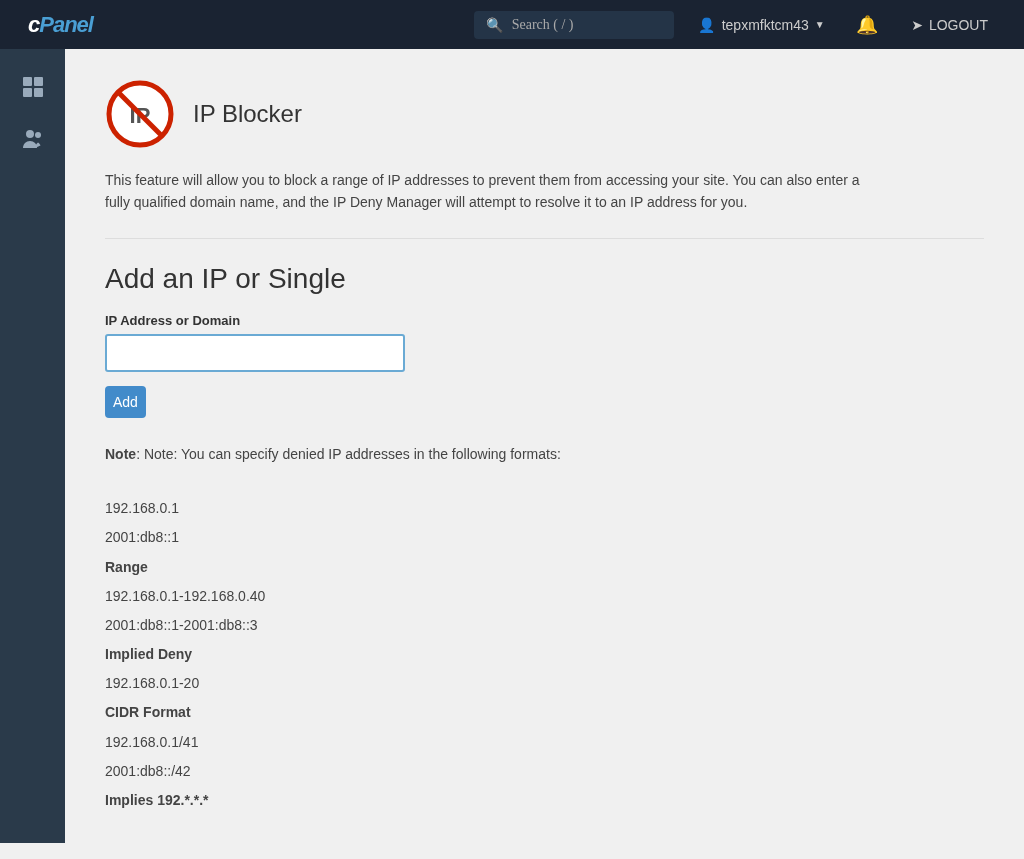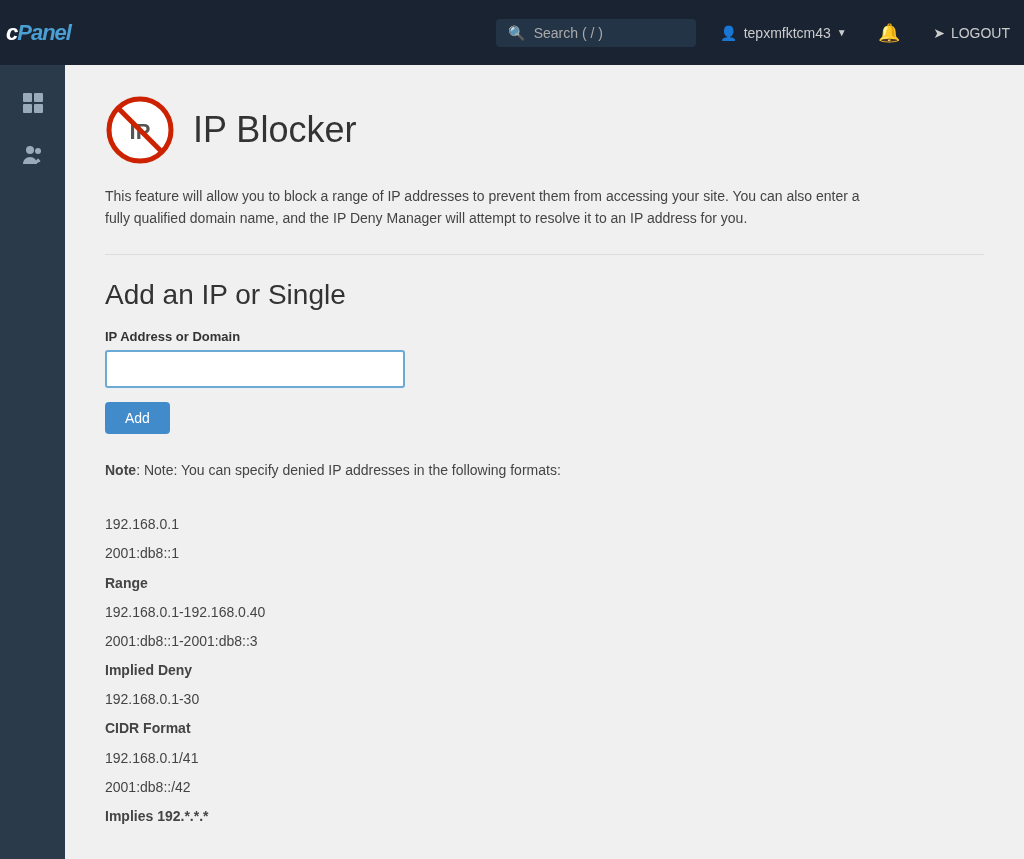--- a/index.html
+++ b/index.html
@@ -1,24 +1,24 @@
 <!DOCTYPE html>
 <html><head>
   <meta charset="utf-8">
   <style>
     * { box-sizing: border-box; margin: 0; padding: 0; }
     body { font-family: 'Helvetica Neue', Arial, sans-serif; font-size: 14px; background: #f0f0f0; color: #333; }
 
     
     .header {
       background: #1a2332;
-      height: 65px;
-      display: flex;
-      align-items: center;
-      padding: 0 6px;
+      height: 49px;
+      display: flex;
+      align-items: center;
+      padding: 0 28px;
       gap: 16px;
     }
     .header-logo {
       color: white;
       font-size: 22px;
       font-weight: bold;
       font-style: italic;
       letter-spacing: -1px;
       flex-shrink: 0;
     }
@@ -29,21 +29,21 @@
       display: flex;
       align-items: center;
       background: #243447;
       border-radius: 4px;
       padding: 6px 12px;
       gap: 8px;
       width: 200px;
       cursor: text;
     }
     .header-search-icon { color: #aaa; font-size: 14px; }
-    .header-search-text { color: #aaa; font-size: 14px; }
+    .header-search-text { color: #aaa; font-size: 14px; font-family: Liberation Serif, serif; }
     .header-user {
       display: flex;
       align-items: center;
       gap: 6px;
       color: #ccc;
       font-size: 14px;
       cursor: pointer;
       padding: 0 8px;
     }
     .header-user-icon { color: #ccc; }
@@ -112,21 +112,21 @@
     .page-icon {
       width: 70px;
       height: 70px;
       flex-shrink: 0;
       position: relative;
       display: flex;
       align-items: center;
       justify-content: center;
     }
     .page-title {
-      font-size: 36px;
+      font-size: 24px;
       font-weight: 300;
       color: #333;
     }
 
     
     .ip-blocker-icon {
       width: 70px;
       height: 70px;
     }
 
@@ -166,21 +166,21 @@
       background: white;
       outline: none;
       margin-bottom: 14px;
     }
 
     .btn-add {
       background: #428bca;
       color: white;
       border: none;
       border-radius: 4px;
-      padding: 8px 20px;
+      padding: 8px 8px;
       font-size: 14px;
       cursor: pointer;
       margin-bottom: 24px;
     }
 
     
     .note-block { font-size: 14px; color: #444; line-height: 1.8; }
     .note-block p { margin-bottom: 4px; }
     .bold { font-weight: bold; }
 
@@ -273,21 +273,21 @@
     
     <div class="note-block">
       <p><span class="bold">Note</span>: <span>Note: You can specify denied IP addresses in the following formats:</span></p>
       <br>
       <p>192.168.0.1</p>
       <p>2001:db8::1</p>
       <p class="bold">Range</p>
       <p>192.168.0.1-192.168.0.40</p>
       <p>2001:db8::1-2001:db8::3</p>
       <p class="bold">Implied Deny</p>
-      <p>192.168.0.1-30</p>
+      <p>192.168.0.1-20</p>
       <p class="bold">CIDR Format</p>
       <p>192.168.0.1/41</p>
       <p>2001:db8::/42</p>
       <p class="bold">Implies 192.*.*.*</p>
       
     </div>
 
   </main>
 </div>
 

